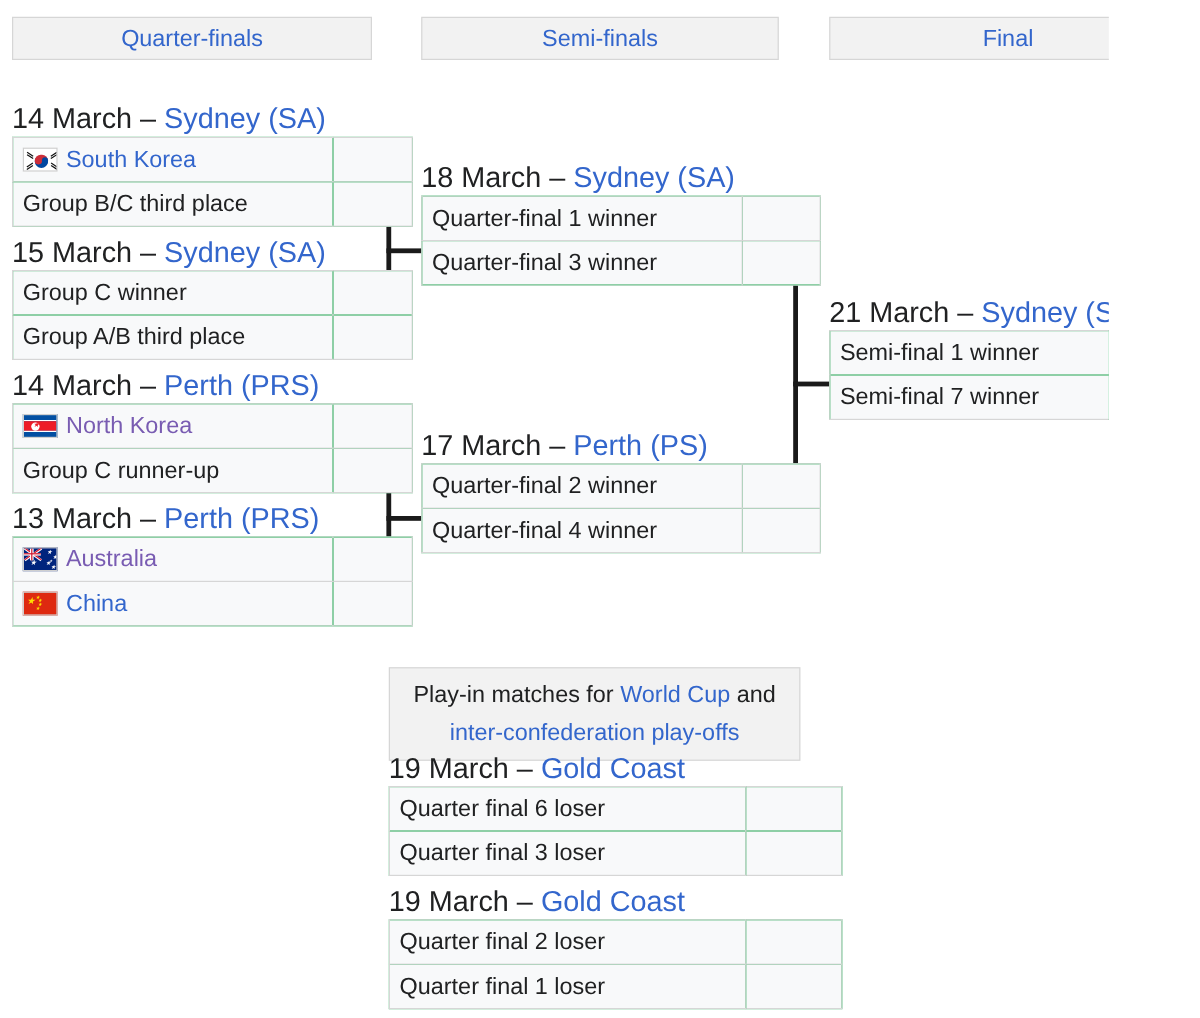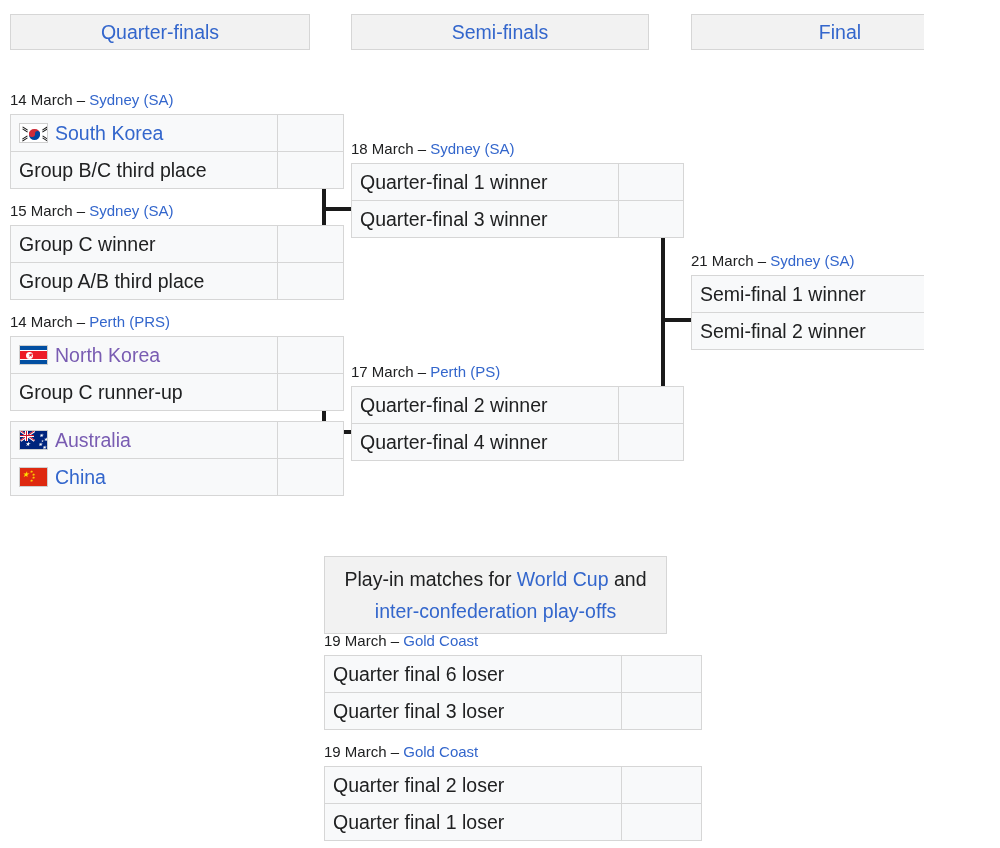--- a/index.html
+++ b/index.html
@@ -33,21 +33,21 @@
     align-items: center;
     justify-content: center;
     text-align: center;
   }
 
   
   .match {
     position: absolute;
   }
   .match-date {
-    font-size: 15px;
+    font-size: 24px;
     line-height: 24px;
     color: #202122;
     white-space: nowrap;
     padding-bottom: 2px;
   }
   .match-table {
     border-collapse: collapse;
     table-layout: fixed;
     background: #22c55e;
   }
@@ -301,20 +301,25 @@
       </tr>
       <tr>
         <td class="cell-team">Group C runner-up</td>
         <td class="cell-score"></td>
       </tr>
     </tbody>
       </table>
   </div>
 
   <div class="match" style="left:10px; top:421px;">
+    <div class="match-date">
+      <span>13 March</span>
+      <span>–</span>
+      <span class="lnk">Perth (PRS)</span>
+    </div>
     <table class="match-table" style="width:299px;">
       <tbody>
           <tr>
         <td class="cell-team" style="width:250px;">
           <span class="teamline">
             <span class="flag fl-au">
               <i class="uj-dg1"></i>
                   <i class="uj-dg2"></i>
                   <i class="uj-dr1"></i>
                   <i class="uj-dr2"></i>
@@ -399,21 +404,21 @@
       <span>–</span>
       <span class="lnk">Sydney (SA)</span>
     </div>
     <table class="match-table" style="width:298px;">
       <tbody>
           <tr>
         <td class="cell-team" style="width:248px;">Semi-final 1 winner</td>
         <td class="cell-score" style="width:50px;"></td>
       </tr>
       <tr>
-        <td class="cell-team">Semi-final 2 winner</td>
+        <td class="cell-team">Semi-final 7 winner</td>
         <td class="cell-score"></td>
       </tr>
     </tbody>
       </table>
   </div>
 
   <div class="caption-box" style="left:324px; top:556px; width:343px;">
     <span>Play-in matches for </span><span class="lnk">World Cup</span><span> and</span>
     <span class="lnk">inter-confederation play-offs</span>
   </div>

